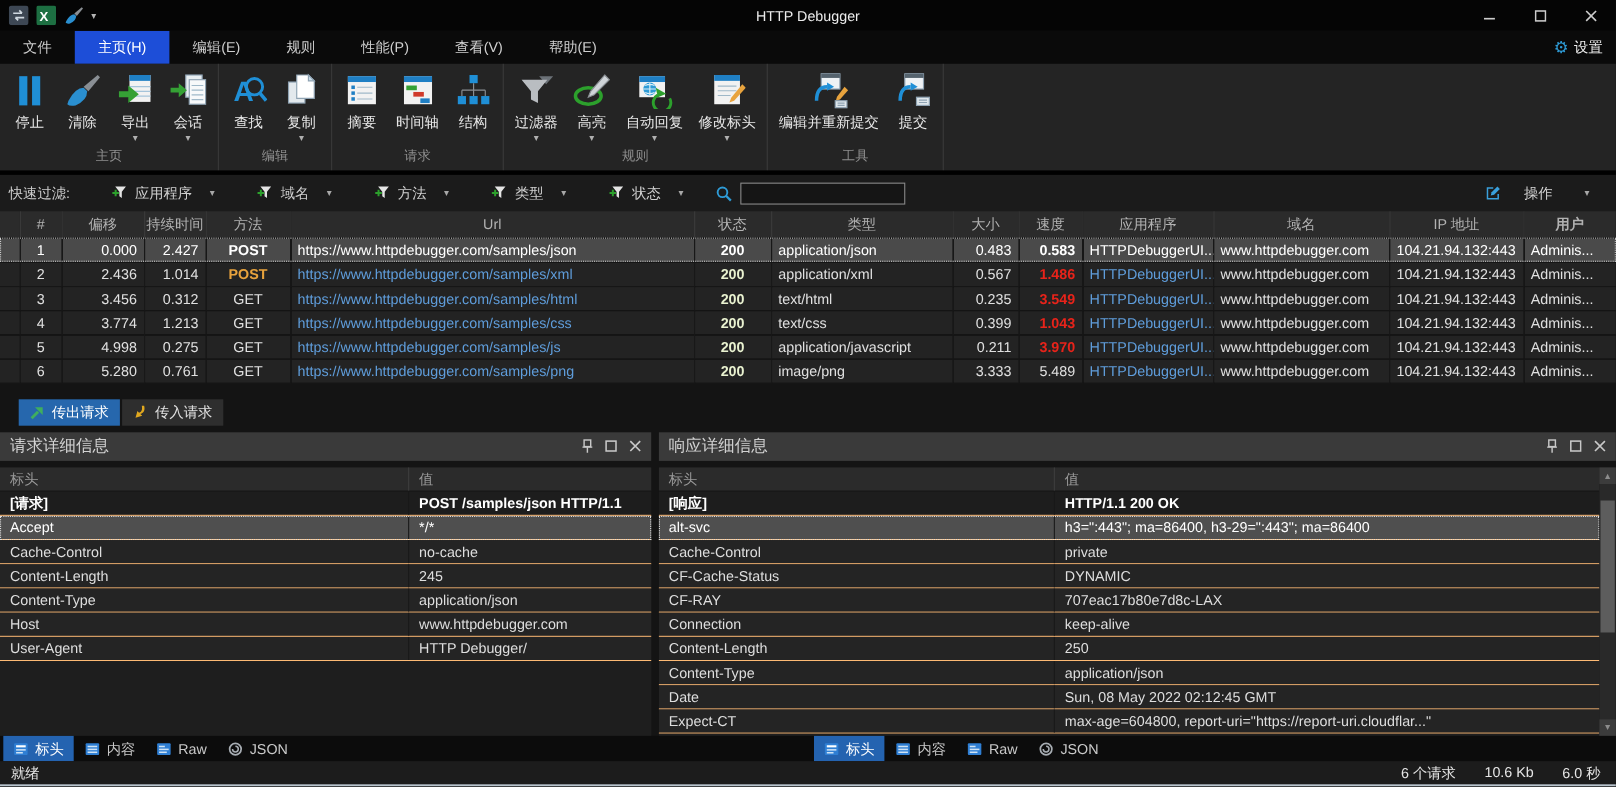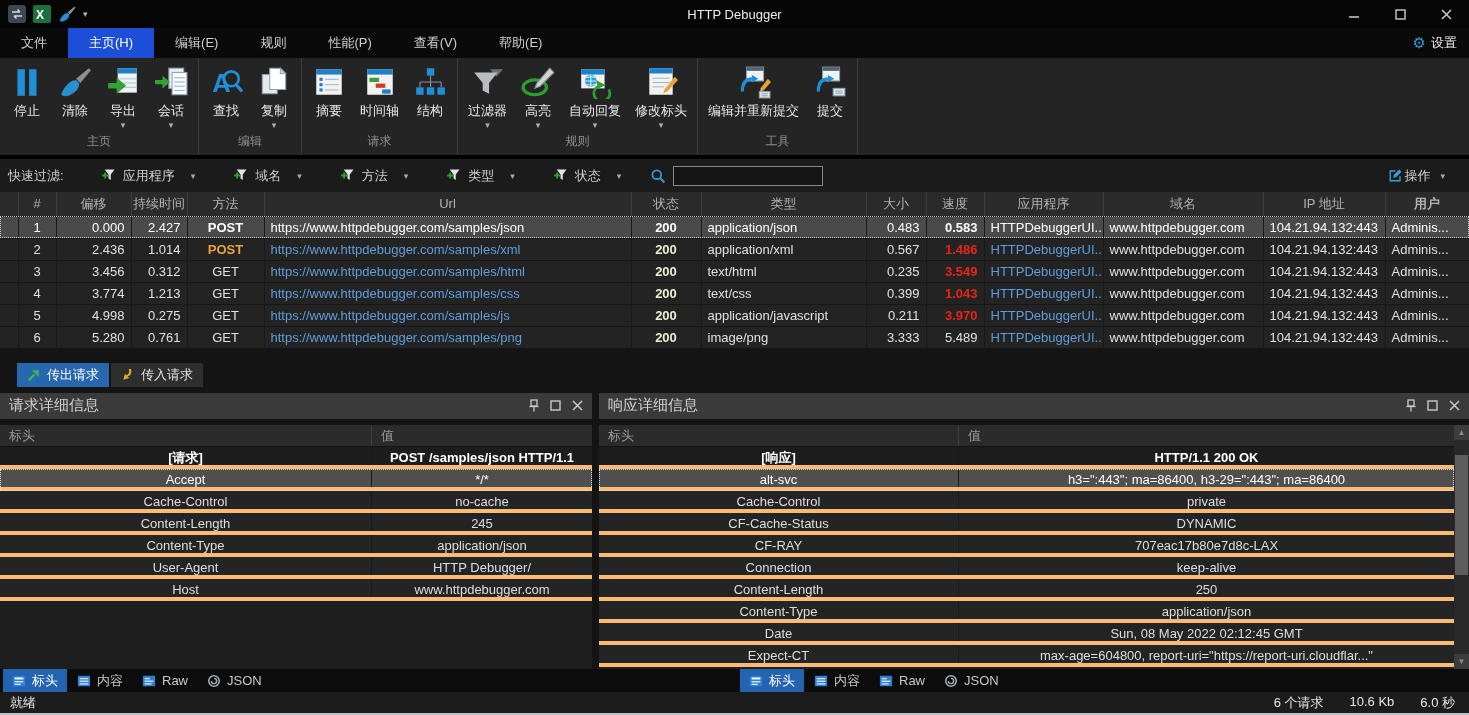--- a/index.html
+++ b/index.html
@@ -32,21 +32,21 @@
 .rcaret{height:11px;color:#b0b0b0;font-size:9px;line-height:10px;}
 .rgroup-label{text-align:center;color:#8f8f8f;font-size:12px;padding:1px 0 6px;}
 .ribbon-gap{height:4px;background:#000;flex:0 0 auto;}
 
 .filterbar{height:33px;background:#1b1b1b;display:flex;align-items:center;padding:0 8px;flex:0 0 auto;}
 .fb-label{color:#cccccc;margin-right:22px;}
 .fb-btn{display:flex;align-items:center;gap:7px;padding:0 15px;color:#cfcfcf;}
 .fb-caret{color:#a8a8a8;font-size:9px;margin-left:9px;}
 .fb-search{display:flex;align-items:center;gap:7px;margin-left:14px;}
 .fb-input{width:150px;height:20px;background:#151515;border:1px solid #8a8a8a;color:#ddd;font:inherit;font-size:12px;padding:0 4px;outline:none;}
-.fb-actions{margin-left:auto;display:flex;align-items:center;gap:1px;color:#d6d6d6;padding-right:16px;justify-content:space-between;}
+.fb-actions{margin-left:auto;display:flex;align-items:center;gap:20px;color:#d6d6d6;padding-right:16px;justify-content:space-between;}
 
 .reqtable{flex:0 0 auto;}
 table{border-collapse:collapse;table-layout:fixed;width:1469px;}
 th{height:24px;background:#2b2b2b;color:#b2b2b2;font-weight:normal;font-size:13px;
   border-right:1px solid #3e3e3e;border-bottom:1px solid #0e0e0e;overflow:hidden;white-space:nowrap;}
 td{height:22px;background:#232323;border-right:1px solid #191919;border-bottom:1px solid #161616;
   padding:0 6px;white-space:nowrap;overflow:hidden;font-size:13px;color:#e0e0e0;}
 tr.sel td{background:#4a4a4a;color:#fff;}
 tr.sel{outline:1px dotted #cccccc;outline-offset:-1px;}
 .al{text-align:left}.ac{text-align:center}.ar{text-align:right}
@@ -70,21 +70,21 @@
 .picons{margin-left:auto;display:flex;gap:11px;align-items:center;}
 .pgap{height:6px;flex:0 0 auto;}
 .pbody{flex:1;display:flex;min-height:0;}
 .ptable{flex:1;display:flex;flex-direction:column;min-width:0;background:#1e1e1e;}
 .phead{height:22px;display:flex;background:#2b2b2b;color:#9a9a9a;flex:0 0 auto;border-bottom:1px solid #121212;}
 .phead .c1,.prow .c1{width:372px;flex:0 0 auto;padding:0 9px;line-height:22px;border-right:1px solid #191919;
   overflow:hidden;white-space:nowrap;}
 .panel-right .phead .c1,.panel-right .prow .c1{width:360px;}
 .phead .c1{border-right:1px solid #3e3e3e;}
 .phead .c2,.prow .c2{flex:1;padding:0 9px;line-height:22px;overflow:hidden;white-space:nowrap;min-width:0;}
-.prow{height:22px;display:flex;background:#242424;border-bottom:4px solid #fdba74;flex:0 0 auto;color:#dedede;text-align:center;}
+.prow{height:22px;display:flex;background:#242424;border-bottom:1px solid #fdba74;flex:0 0 auto;color:#dedede;}
 .prow.boldrow{font-weight:bold;background:#1d1d1d;color:#fff;}
 .prow.sel{background:#4f4f4f;color:#fff;outline:1px dotted #dddddd;outline-offset:-1px;}
 .pfill{flex:1;background:#1e1e1e;}
 
 .vscroll{width:15px;background:#292929;display:flex;flex-direction:column;flex:0 0 auto;}
 .sb-btn{height:15px;background:#3c3c3c;color:#8d8d8d;display:flex;align-items:center;justify-content:center;font-size:8px;}
 .sb-track{flex:1;position:relative;}
 .sb-thumb{position:absolute;top:7%;height:56%;left:1px;right:1px;background:#5d5d5d;}
 
 .bottomband{height:23px;background:#0c0c0c;display:flex;flex:0 0 auto;}
@@ -665,26 +665,26 @@
               </div>
               <div class="prow">
                 <div class="c1">Content-Length</div>
                 <div class="c2">245</div>
               </div>
               <div class="prow">
                 <div class="c1">Content-Type</div>
                 <div class="c2">application/json</div>
               </div>
               <div class="prow">
+                <div class="c1">Host</div>
+                <div class="c2">www.httpdebugger.com</div>
+              </div>
+              <div class="prow">
                 <div class="c1">User-Agent</div>
                 <div class="c2">HTTP Debugger/</div>
-              </div>
-              <div class="prow">
-                <div class="c1">Host</div>
-                <div class="c2">www.httpdebugger.com</div>
               </div>
             </div>
           <div class="pfill"></div>
         </div>
       </div>
     </div>
 
     <div class="panel panel-right">
       <div class="ptitle">
         <span>响应详细信息</span>

